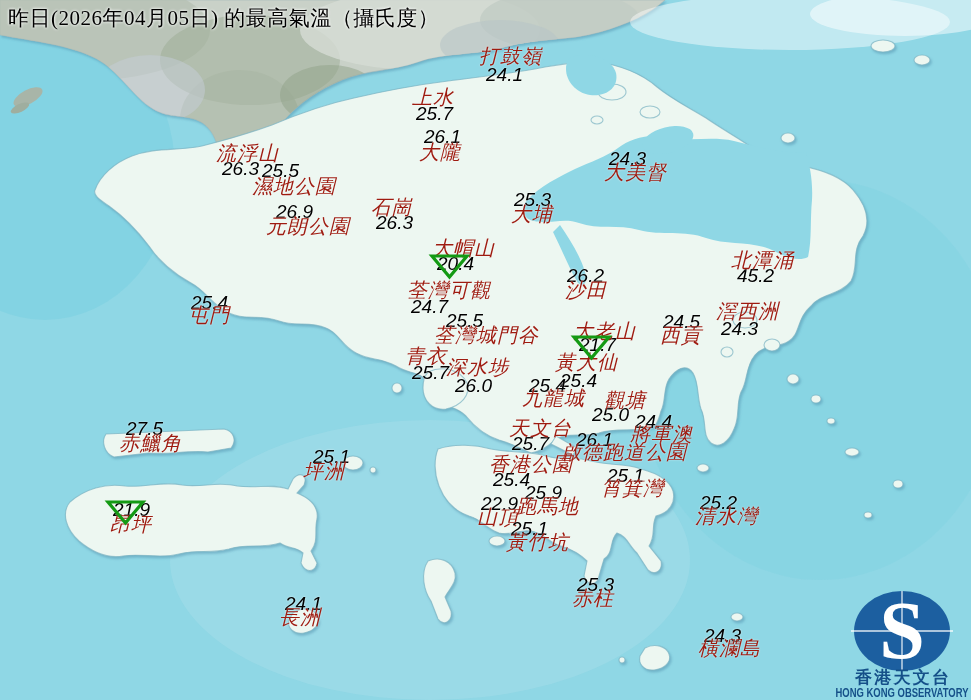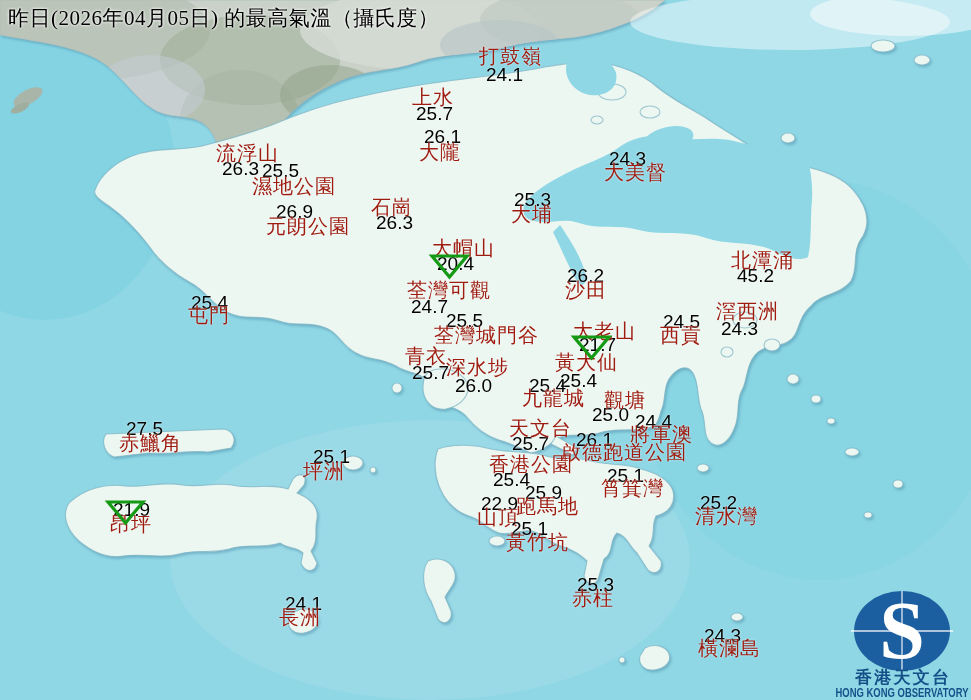--- a/index.html
+++ b/index.html
@@ -8,21 +8,21 @@
     background:#8fd7e5;
     font-family:"Liberation Sans",sans-serif;
   }
   #map{position:absolute;left:0;top:0;z-index:1;}
   #page-title{
     position:absolute;left:8px;top:4px;z-index:6;
     font-family:"Liberation Serif","DejaVu Serif",serif;
     font-size:21px;color:#000;letter-spacing:.5px;white-space:nowrap;
     text-shadow:0 0 3px rgba(255,255,255,.9),0 0 3px rgba(255,255,255,.9);
   }
-  #labels{position:absolute;left:0;top:0;width:971px;height:700px;z-index:4;}
+  #labels{position:absolute;left:0;top:0;width:971px;height:700px;z-index:4;font-style:italic;}
   .st-name{
     position:absolute;white-space:nowrap;
     font-family:"Liberation Serif","DejaVu Serif",serif;
     font-size:20px;line-height:1;color:#9e1b10;letter-spacing:1px;
     text-shadow:0 0 2px rgba(255,255,255,.75);
   }
   .st-val{
     position:absolute;white-space:nowrap;
     font-family:"Liberation Sans","DejaVu Sans",sans-serif;
     font-size:19px;line-height:1;color:#000;

